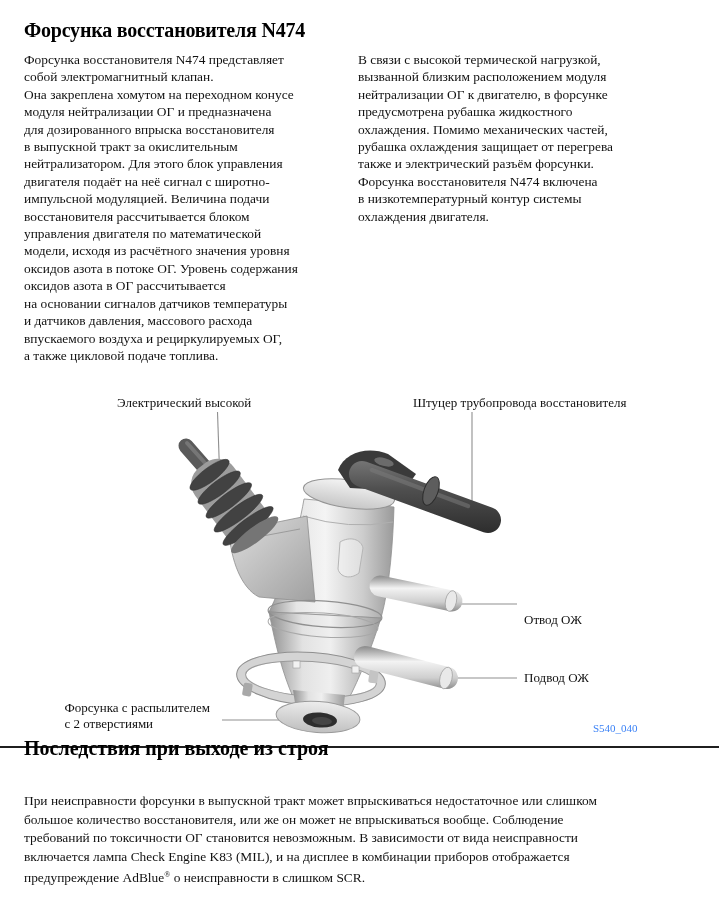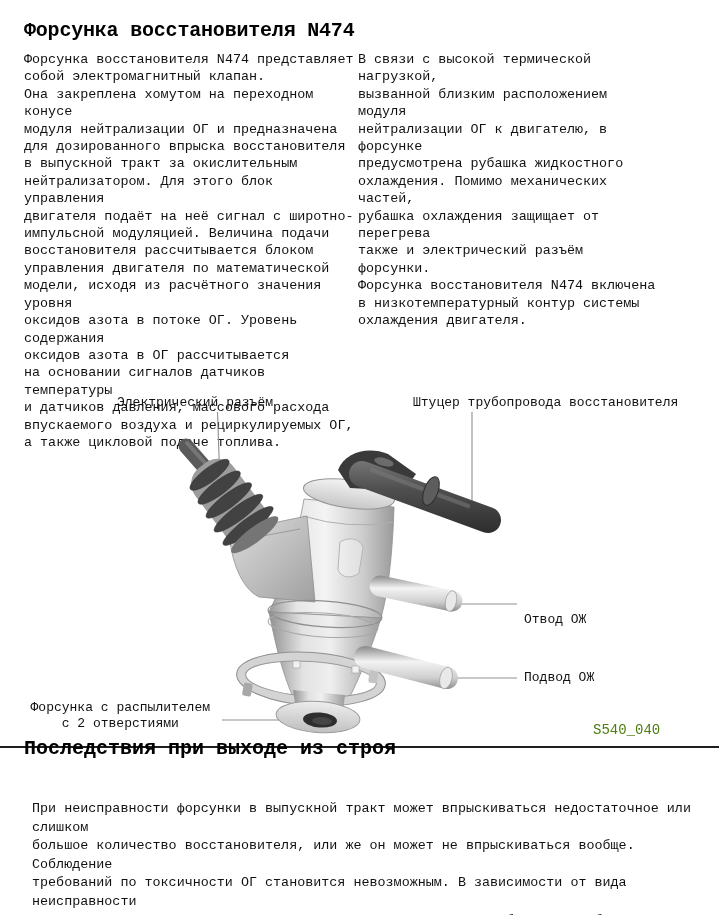--- a/index.html
+++ b/index.html
@@ -1,33 +1,33 @@
 <!DOCTYPE html>
 <html><head>
 <meta charset="utf-8">
 <style>
   html,body{margin:0;padding:0;background:#fff;}
   .page{position:relative;width:719px;height:915px;background:#ffffff;
-        font-family:Liberation Mono, monospace;color:#111;overflow:hidden;}
+        font-family:Liberation Serif, serif;color:#111;overflow:hidden;}
   .title{position:absolute;left:24px;top:19px;margin:0;font-size:20px;font-weight:700;letter-spacing:-0.2px;color:#000;}
   .col{position:absolute;top:51px;font-size:13.4px;line-height:17.4px;white-space:pre-line;}
   .col-left{left:24px;width:332px;}
   .col-right{left:358px;width:302px;}
   .figure{position:absolute;left:0;top:390px;width:719px;height:365px;}
   .figure svg{position:absolute;left:0;top:0;width:719px;height:365px;display:block;}
   .fig-label{position:absolute;font-size:13px;line-height:16px;white-space:pre-line;color:#111;}
   .lbl-connector{left:117px;top:5px;}
   .lbl-fitting{left:413px;top:5px;}
   .lbl-coolant-out{left:524px;top:206px;margin-top:16px;}
   .lbl-coolant-in{left:524px;top:280px;}
-  .lbl-nozzle{right:509px;top:310px;text-align:center;}
-  .fig-ref{position:absolute;left:593px;top:332px;font-size:14px;color:#4d7c0f;}
+  .lbl-nozzle{right:509px;top:310px;text-align:left;}
+  .fig-ref{position:absolute;left:593px;top:332px;font-size:11px;color:#3b82f6;}
   .rule{position:absolute;left:0;top:746px;width:719px;height:1.5px;background:#1f1f1f;}
   .sect-heading{position:absolute;left:24px;top:737px;margin:0;font-size:20px;font-weight:700;color:#000;}
-  .consequences{position:absolute;left:24px;top:792px;width:662px;margin:8px;
+  .consequences{position:absolute;left:24px;top:792px;width:662px;margin:0;
                 font-size:13.4px;line-height:18.6px;white-space:pre-line;}
   .sup{font-size:8px;vertical-align:5px;}
 </style>
 </head>
 <body>
 
 <div class="page">
 
   <h1 class="title">Форсунка восстановителя N474</h1>
 
@@ -178,21 +178,21 @@
       </g>
 
       <g>
         <path d="M293,300 L345,305 L342,330 L297,326 Z" fill="url(#gCone)"></path>
         <ellipse cx="318" cy="327" rx="42" ry="15.5" transform="rotate(4 318 327)" fill="url(#gFace)" stroke="#9a9a9a" stroke-width="1"></ellipse>
         <ellipse cx="320" cy="330" rx="17" ry="7.5" transform="rotate(4 320 330)" fill="#2e2e2e"></ellipse>
         <ellipse cx="322" cy="331" rx="10" ry="4" transform="rotate(4 322 331)" fill="#454545"></ellipse>
       </g>
     </svg>
 
-    <div class="fig-label lbl-connector">Электрический разъём</div>
+    <div class="fig-label lbl-connector">Электрический высокой</div>
     <div class="fig-label lbl-fitting">Штуцер трубопровода восстановителя</div>
     <div class="fig-label lbl-coolant-out">Отвод ОЖ</div>
     <div class="fig-label lbl-coolant-in">Подвод ОЖ</div>
     <div class="fig-label lbl-nozzle">Форсунка с распылителем
 с 2 отверстиями</div>
     <div class="fig-ref">S540_040</div>
   </div>
 
   <div class="rule"></div>
   <h2 class="sect-heading">Последствия при выходе из строя</h2>

